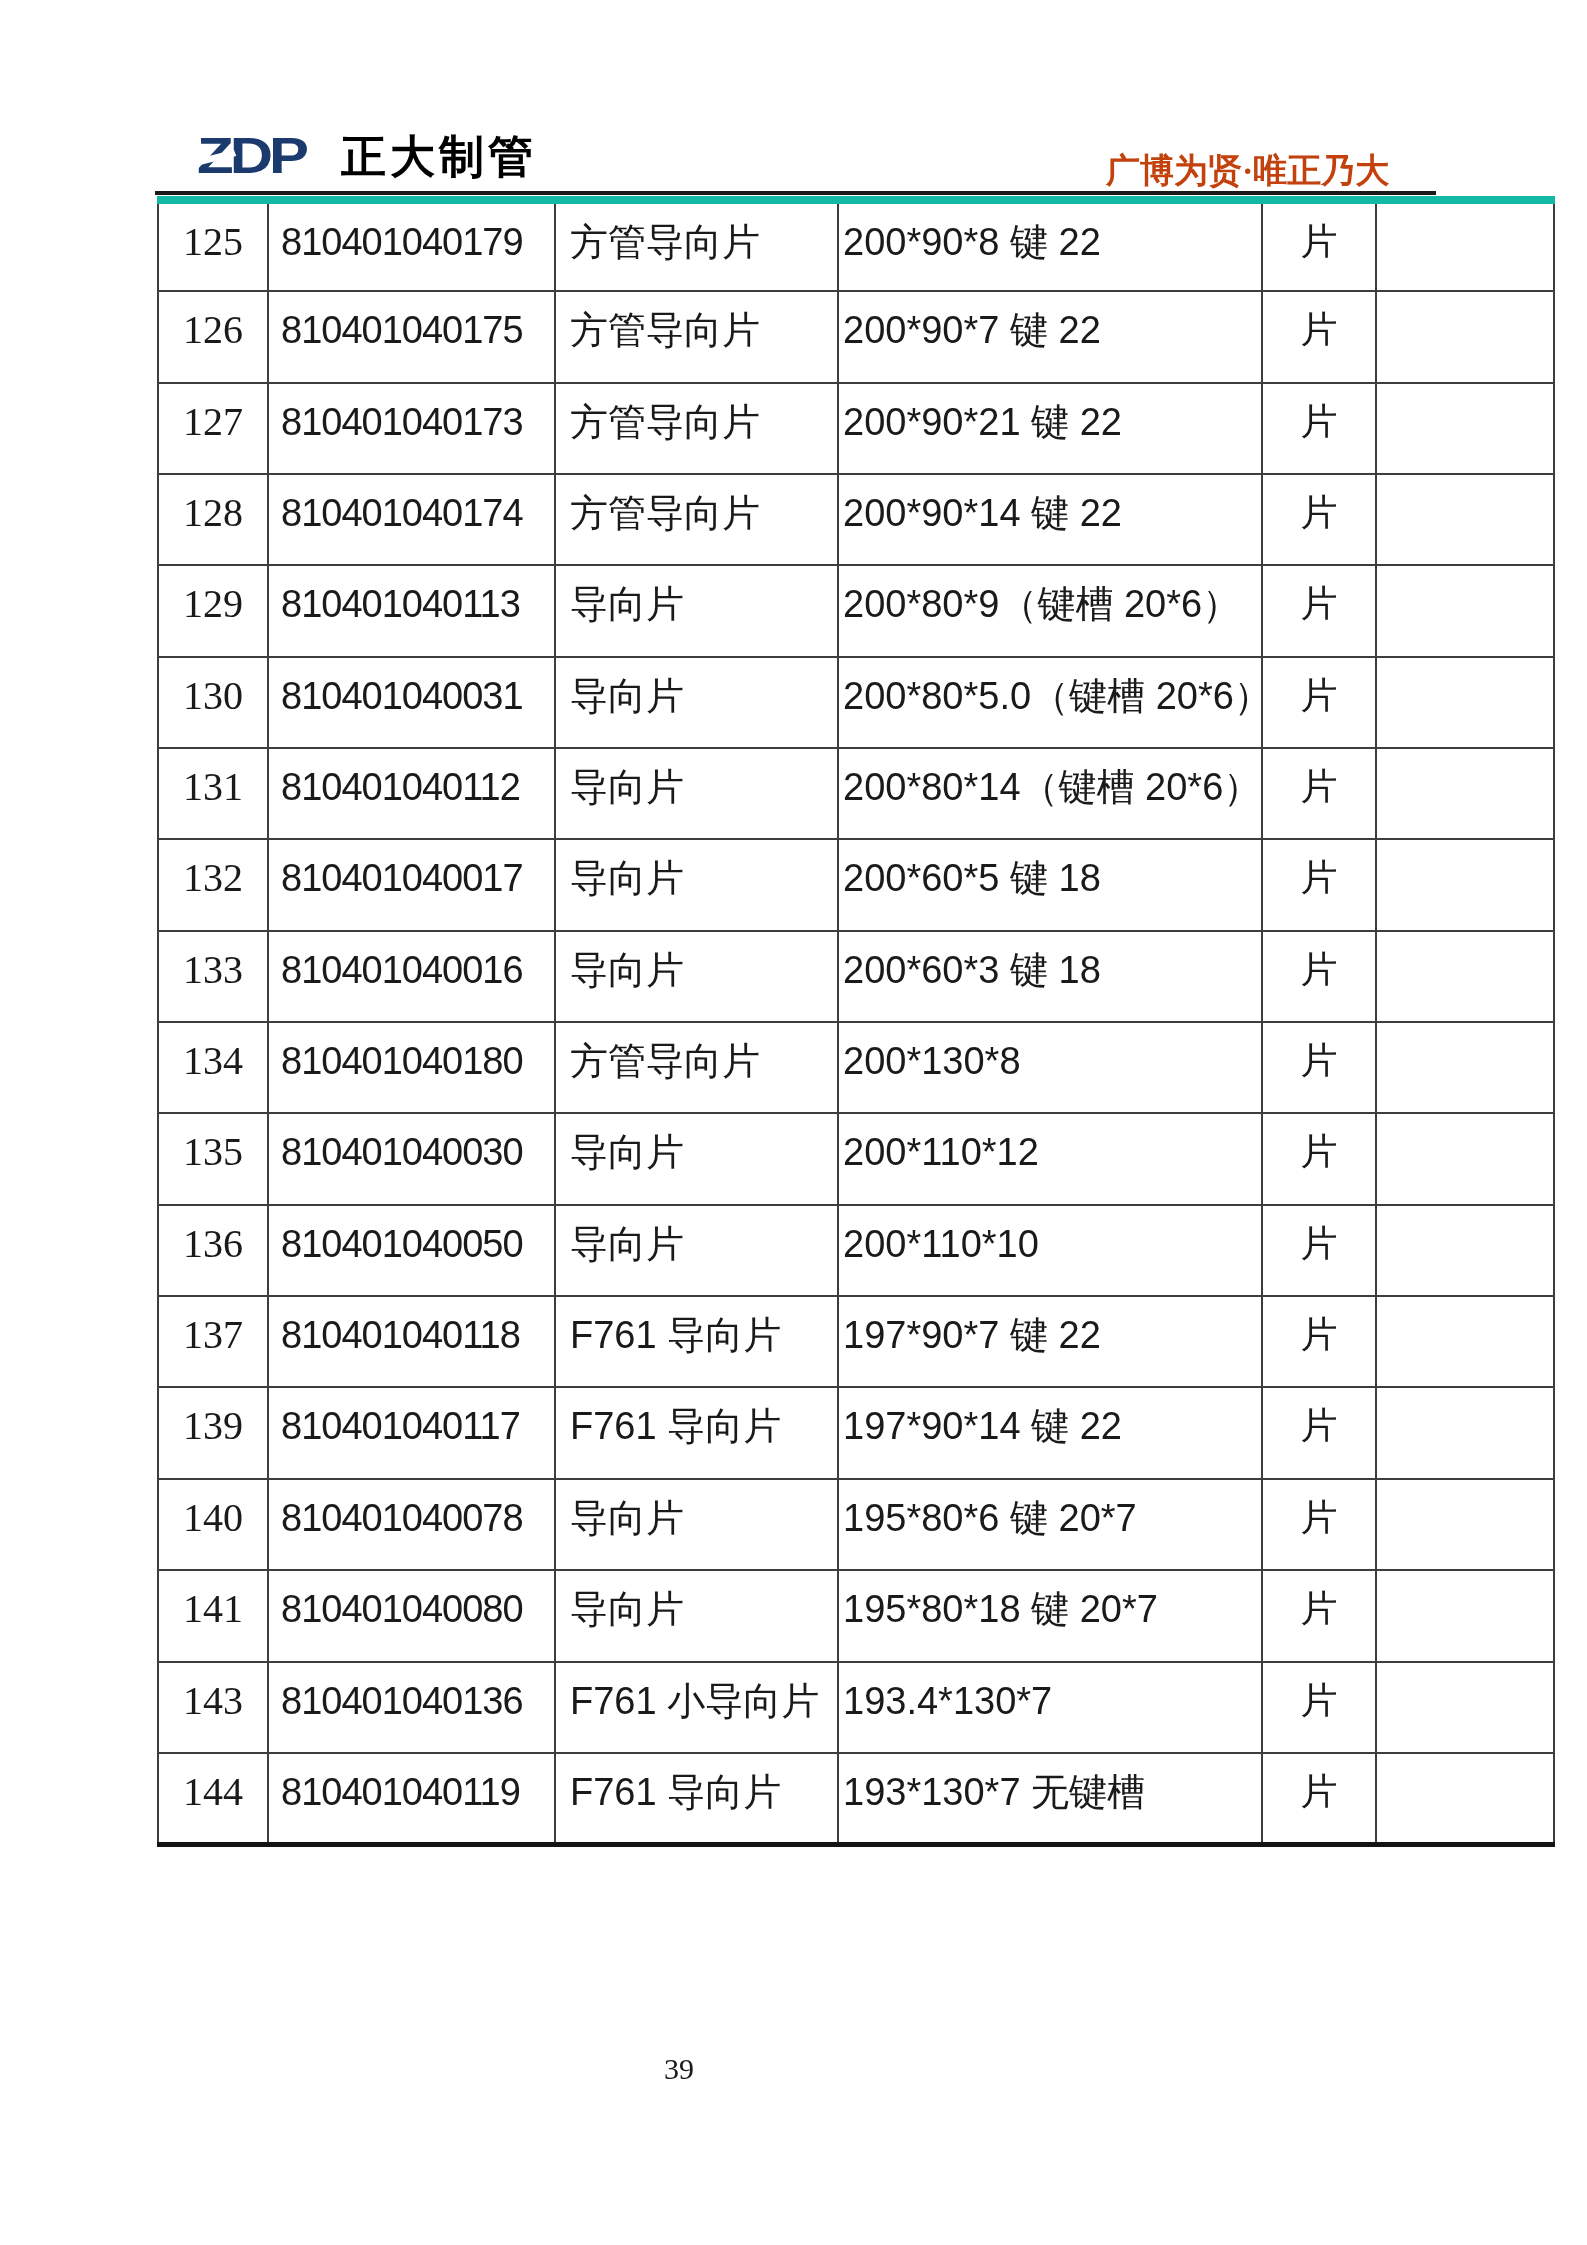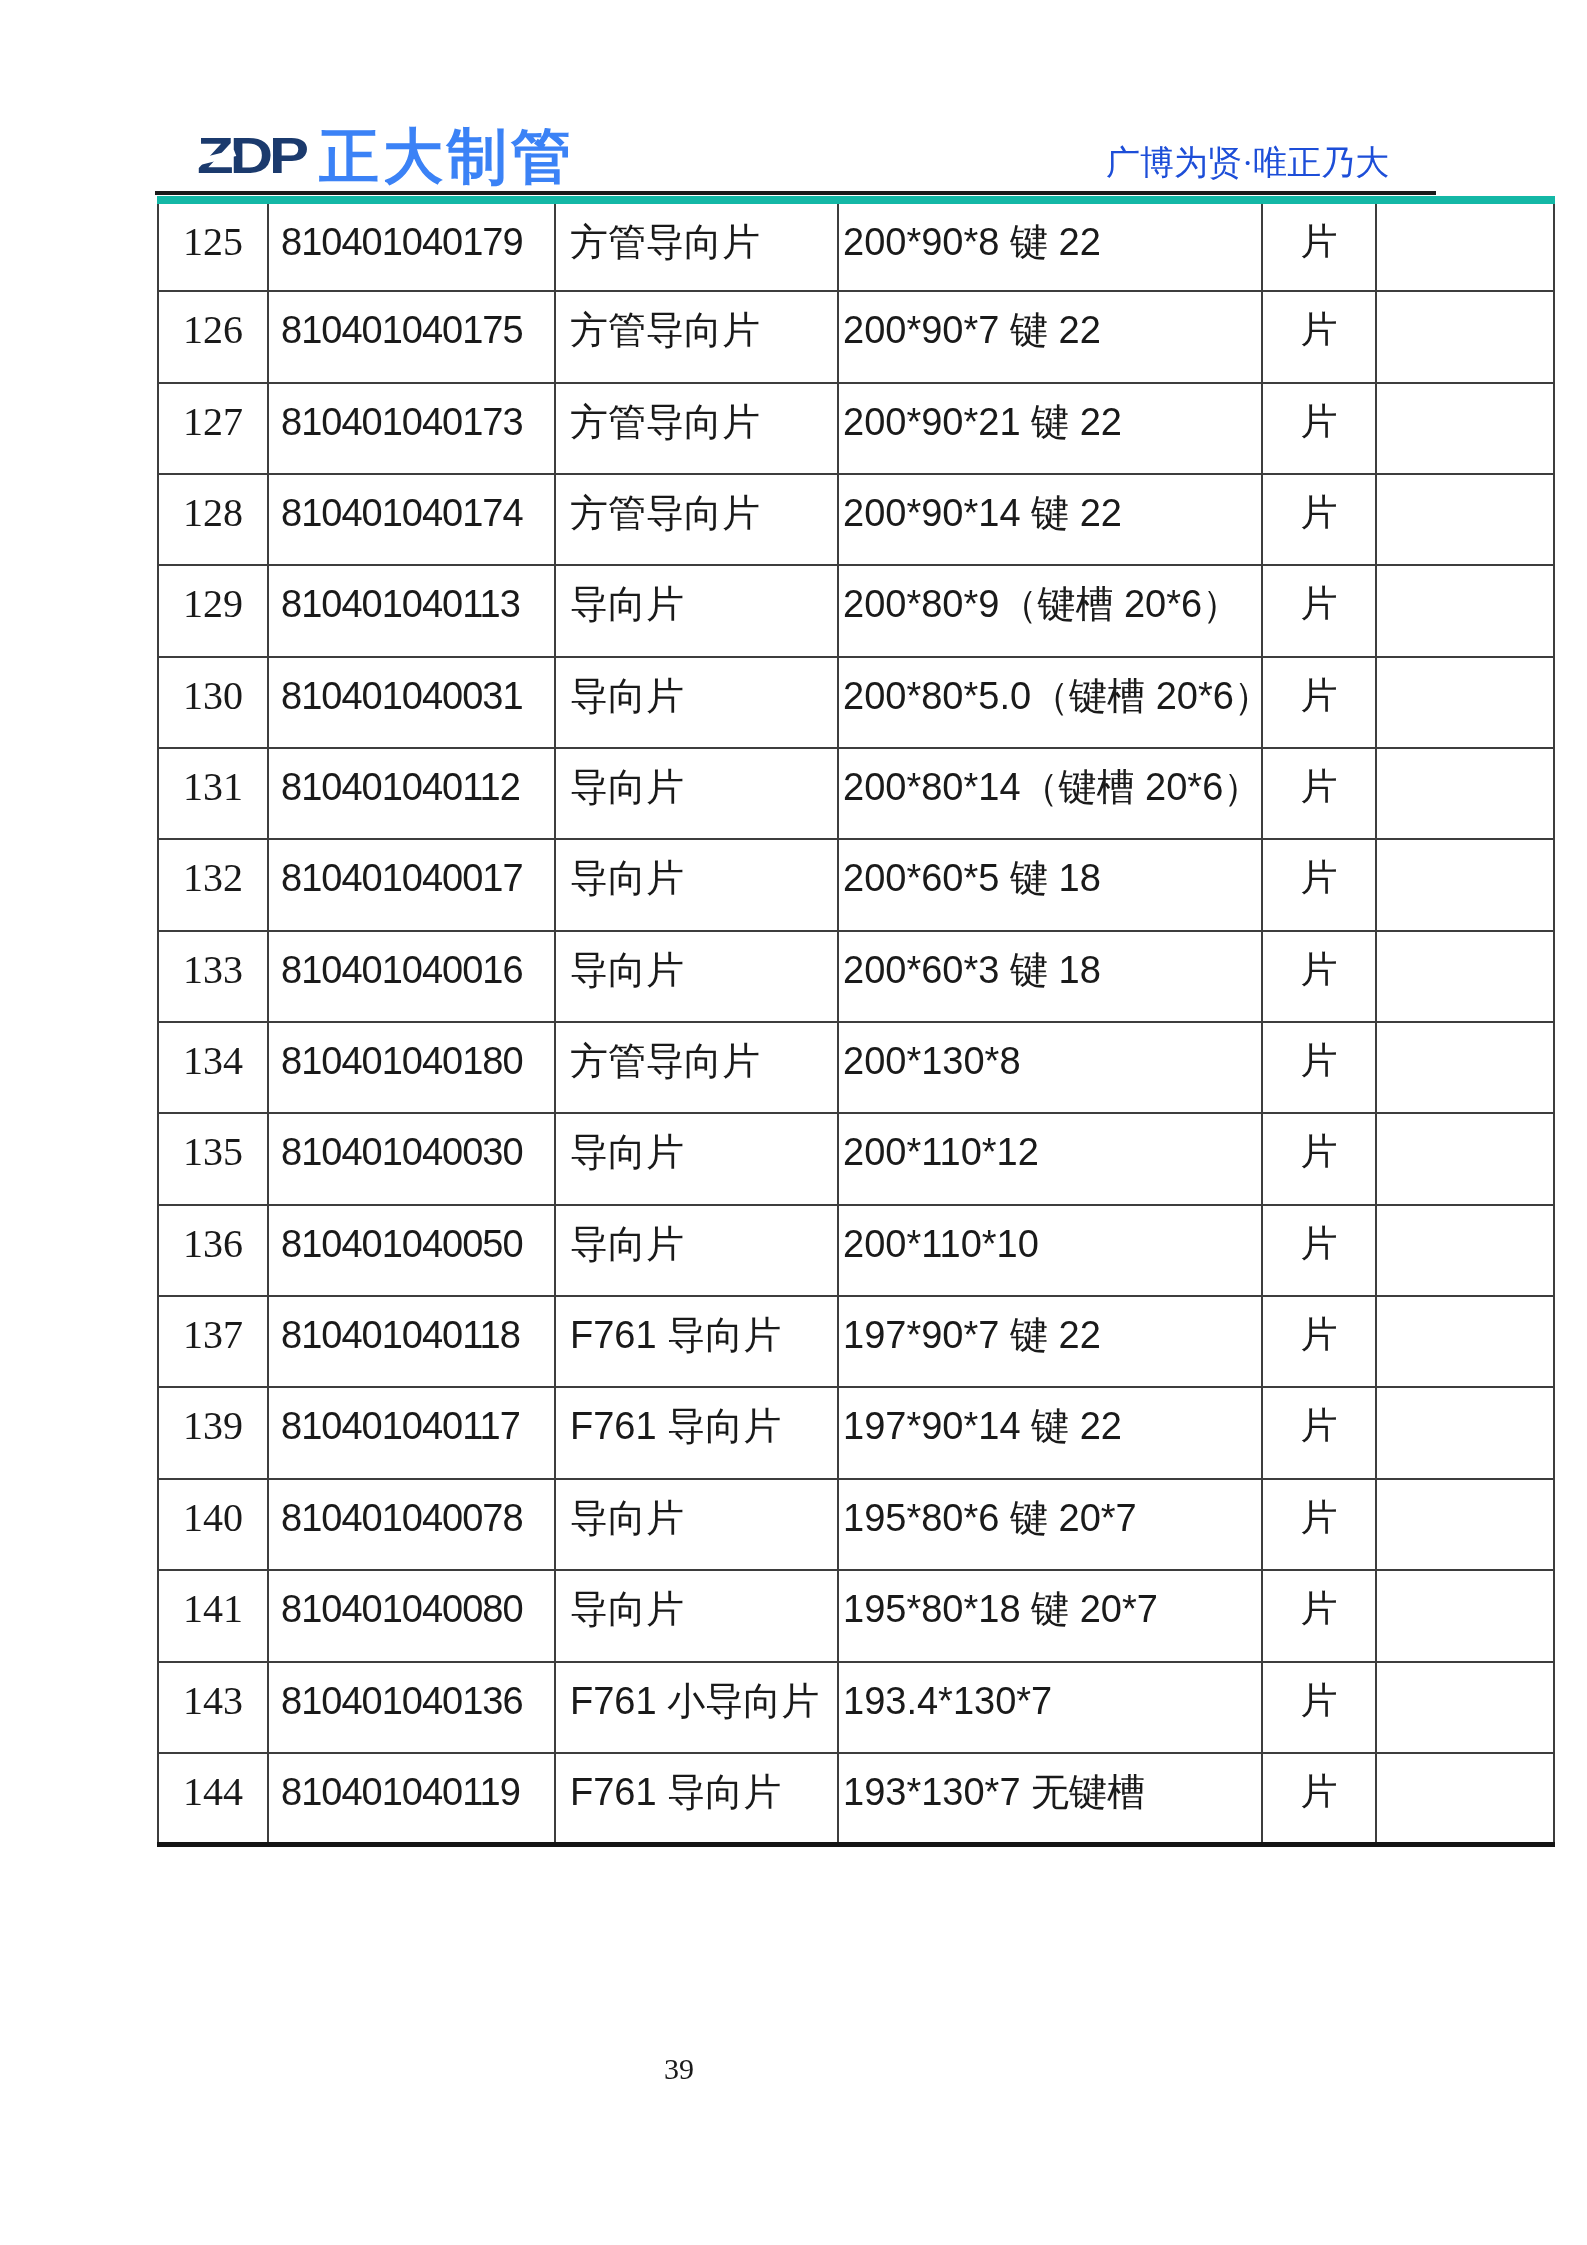--- a/index.html
+++ b/index.html
@@ -12,27 +12,27 @@
   .logo-mark{
     position:relative;font-family:"Liberation Sans",sans-serif;font-weight:900;
     font-size:60px;line-height:58px;color:#1b3a6d;letter-spacing:-4px;
     transform:scaleY(0.82);transform-origin:center;
   }
   .logo-mark .z-stripe{
     position:absolute;left:-3px;top:26px;width:42px;height:8px;background:#ffffff;
     transform:rotate(-17deg);
   }
   .logo-text{
-    font-family:"Liberation Sans",sans-serif;font-weight:700;font-size:60px;
-    color:#3b82f6;letter-spacing:4px;margin-left:14px;line-height:58px;
+    font-family:"Liberation Sans",sans-serif;font-weight:700;font-size:45px;
+    color:#000000;letter-spacing:4px;margin-left:36px;line-height:58px;
   }
   .slogan{
-    position:absolute;left:1106px;top:140px;width:300px;
-    font-family:"Liberation Serif",serif;font-weight:400;font-size:34px;
-    color:#1d4ed8;letter-spacing:0px;white-space:nowrap;
+    position:absolute;left:1106px;top:148px;width:300px;
+    font-family:"Liberation Serif",serif;font-weight:700;font-size:34px;
+    color:#c2410c;letter-spacing:0px;white-space:nowrap;
   }
   .header-rule{
     position:absolute;left:155px;top:191px;width:1281px;height:4px;background:#1a1a1a;
   }
   
   table.parts{
     position:absolute;left:157px;top:196px;width:1396px;
     border-collapse:collapse;table-layout:fixed;
     border-top:8px solid #14b8a6;border-bottom:5px solid #141414;
   }

